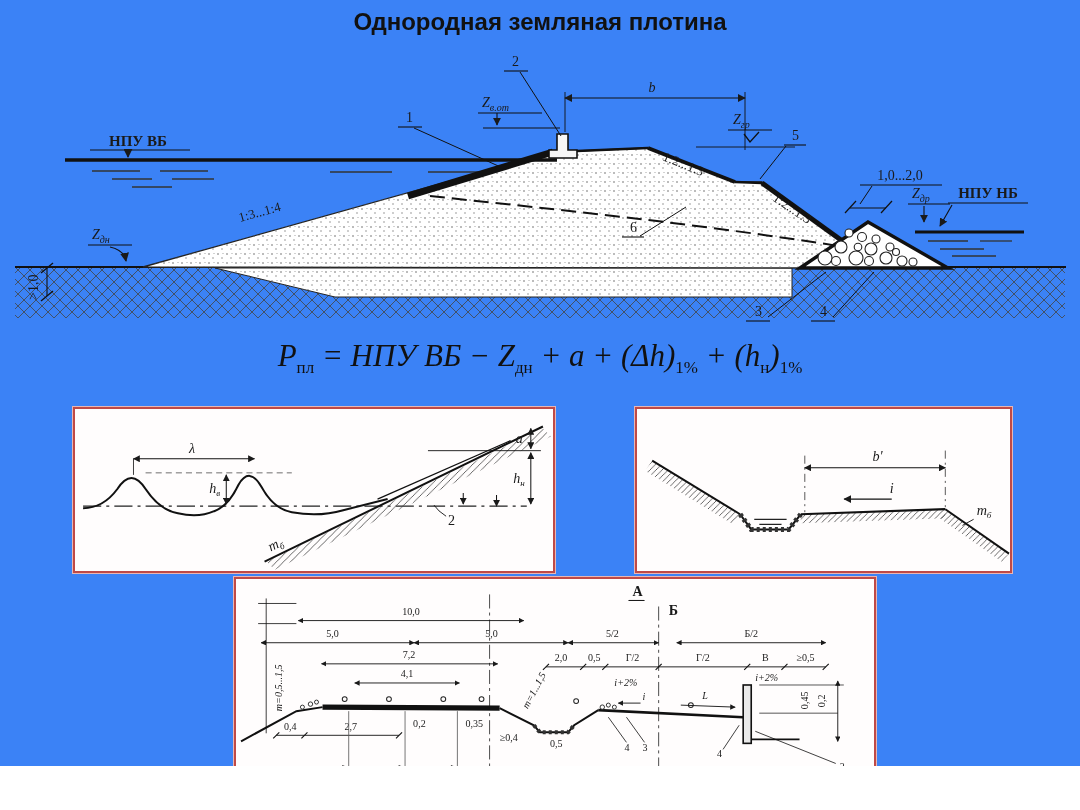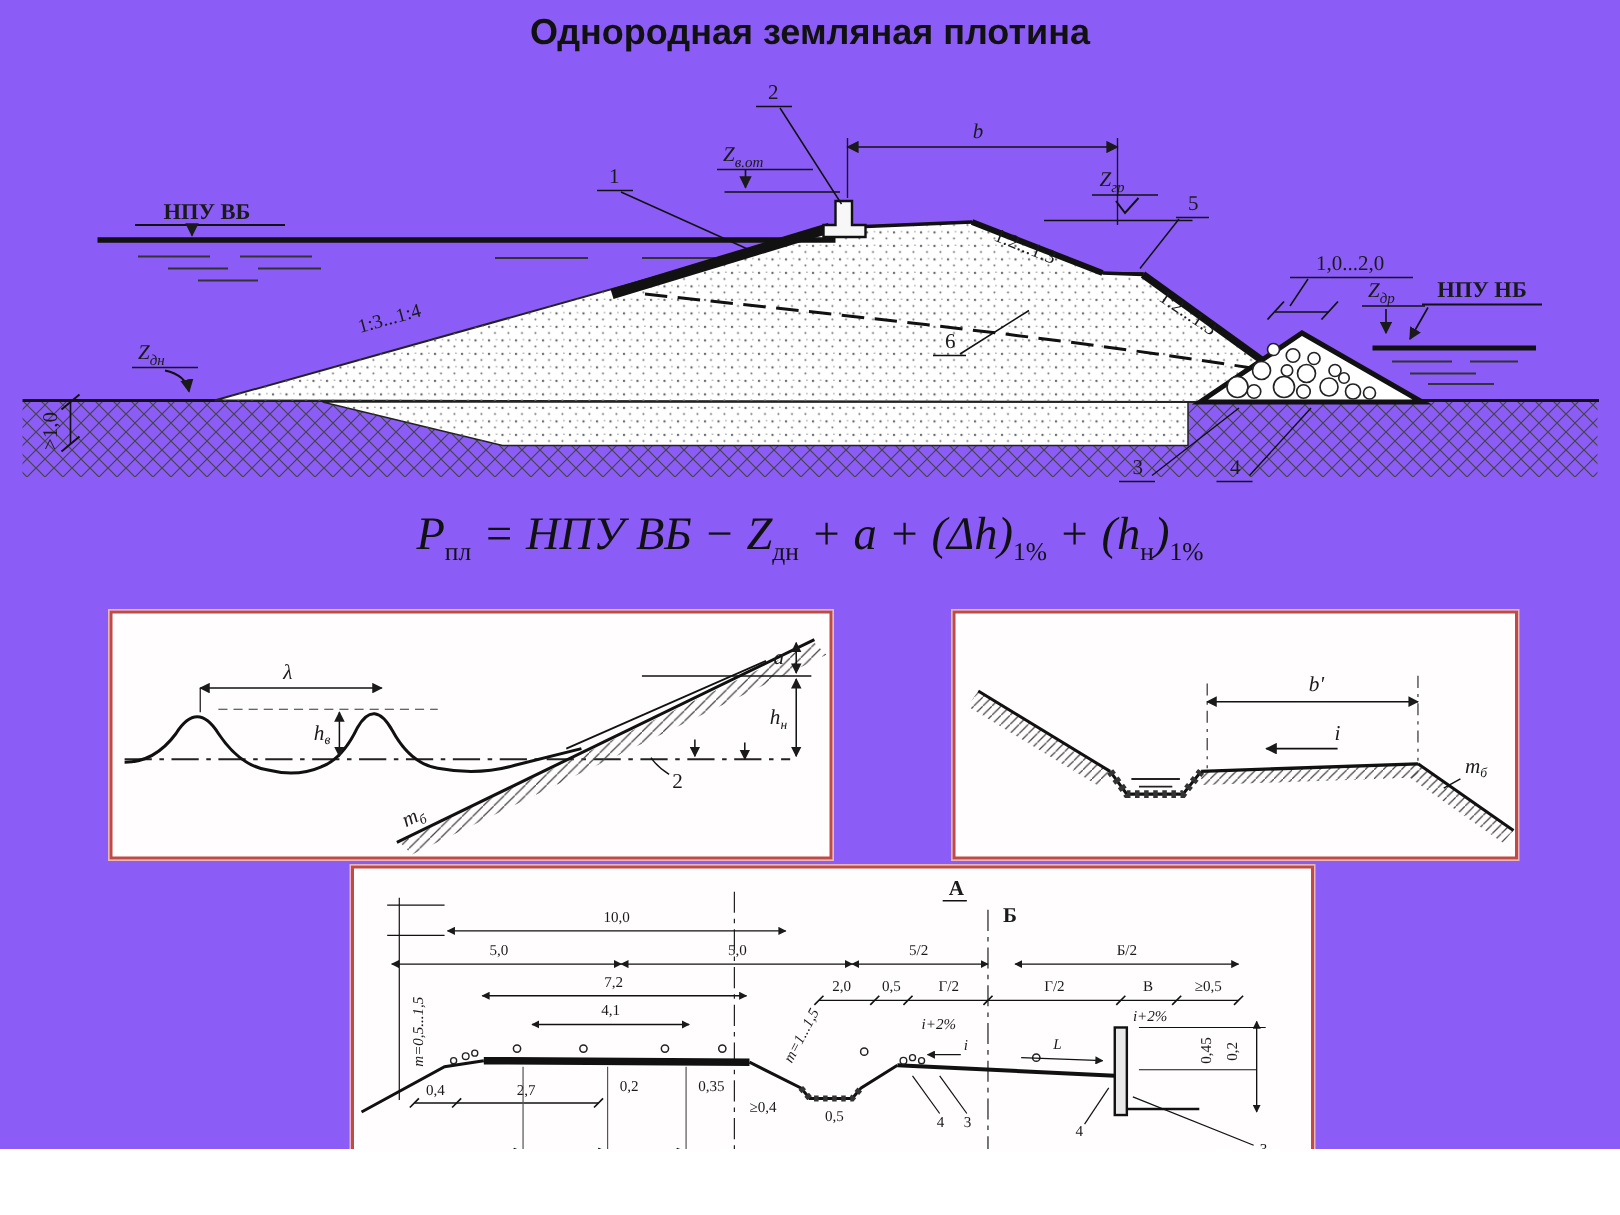--- a/index.html
+++ b/index.html
@@ -1,16 +1,16 @@
 <!DOCTYPE html>
 <html><head>
 <meta charset="utf-8">
 <style>
   html,body{margin:0;padding:0;background:#ffffff;}
-  #stage{position:relative;width:1080px;height:766px;background:#8b5cf6;overflow:hidden;
+  #stage{position:relative;width:1080px;height:766px;background:#3b82f6;overflow:hidden;
          font-family:"Liberation Serif",serif;color:#1a1a1a;}
   #title{position:absolute;top:8px;left:0;width:100%;text-align:center;
          font-family:"Liberation Sans",sans-serif;font-weight:bold;font-size:24px;color:#111;}
   #main-svg{position:absolute;top:0;left:0;}
   #formula{position:absolute;top:338px;left:0;width:100%;text-align:center;
            font-size:31px;font-style:italic;color:#111;}
   #formula sub{font-size:17px;font-style:normal;}
   #formula .rm{font-style:italic;}
   .redbox{position:absolute;border:2px solid #bf4a47;box-shadow:0 0 0 1px #e8b6b4;background:#fffdfd;}
   #box-wave{left:73px;top:407px;width:478px;height:162px;}

